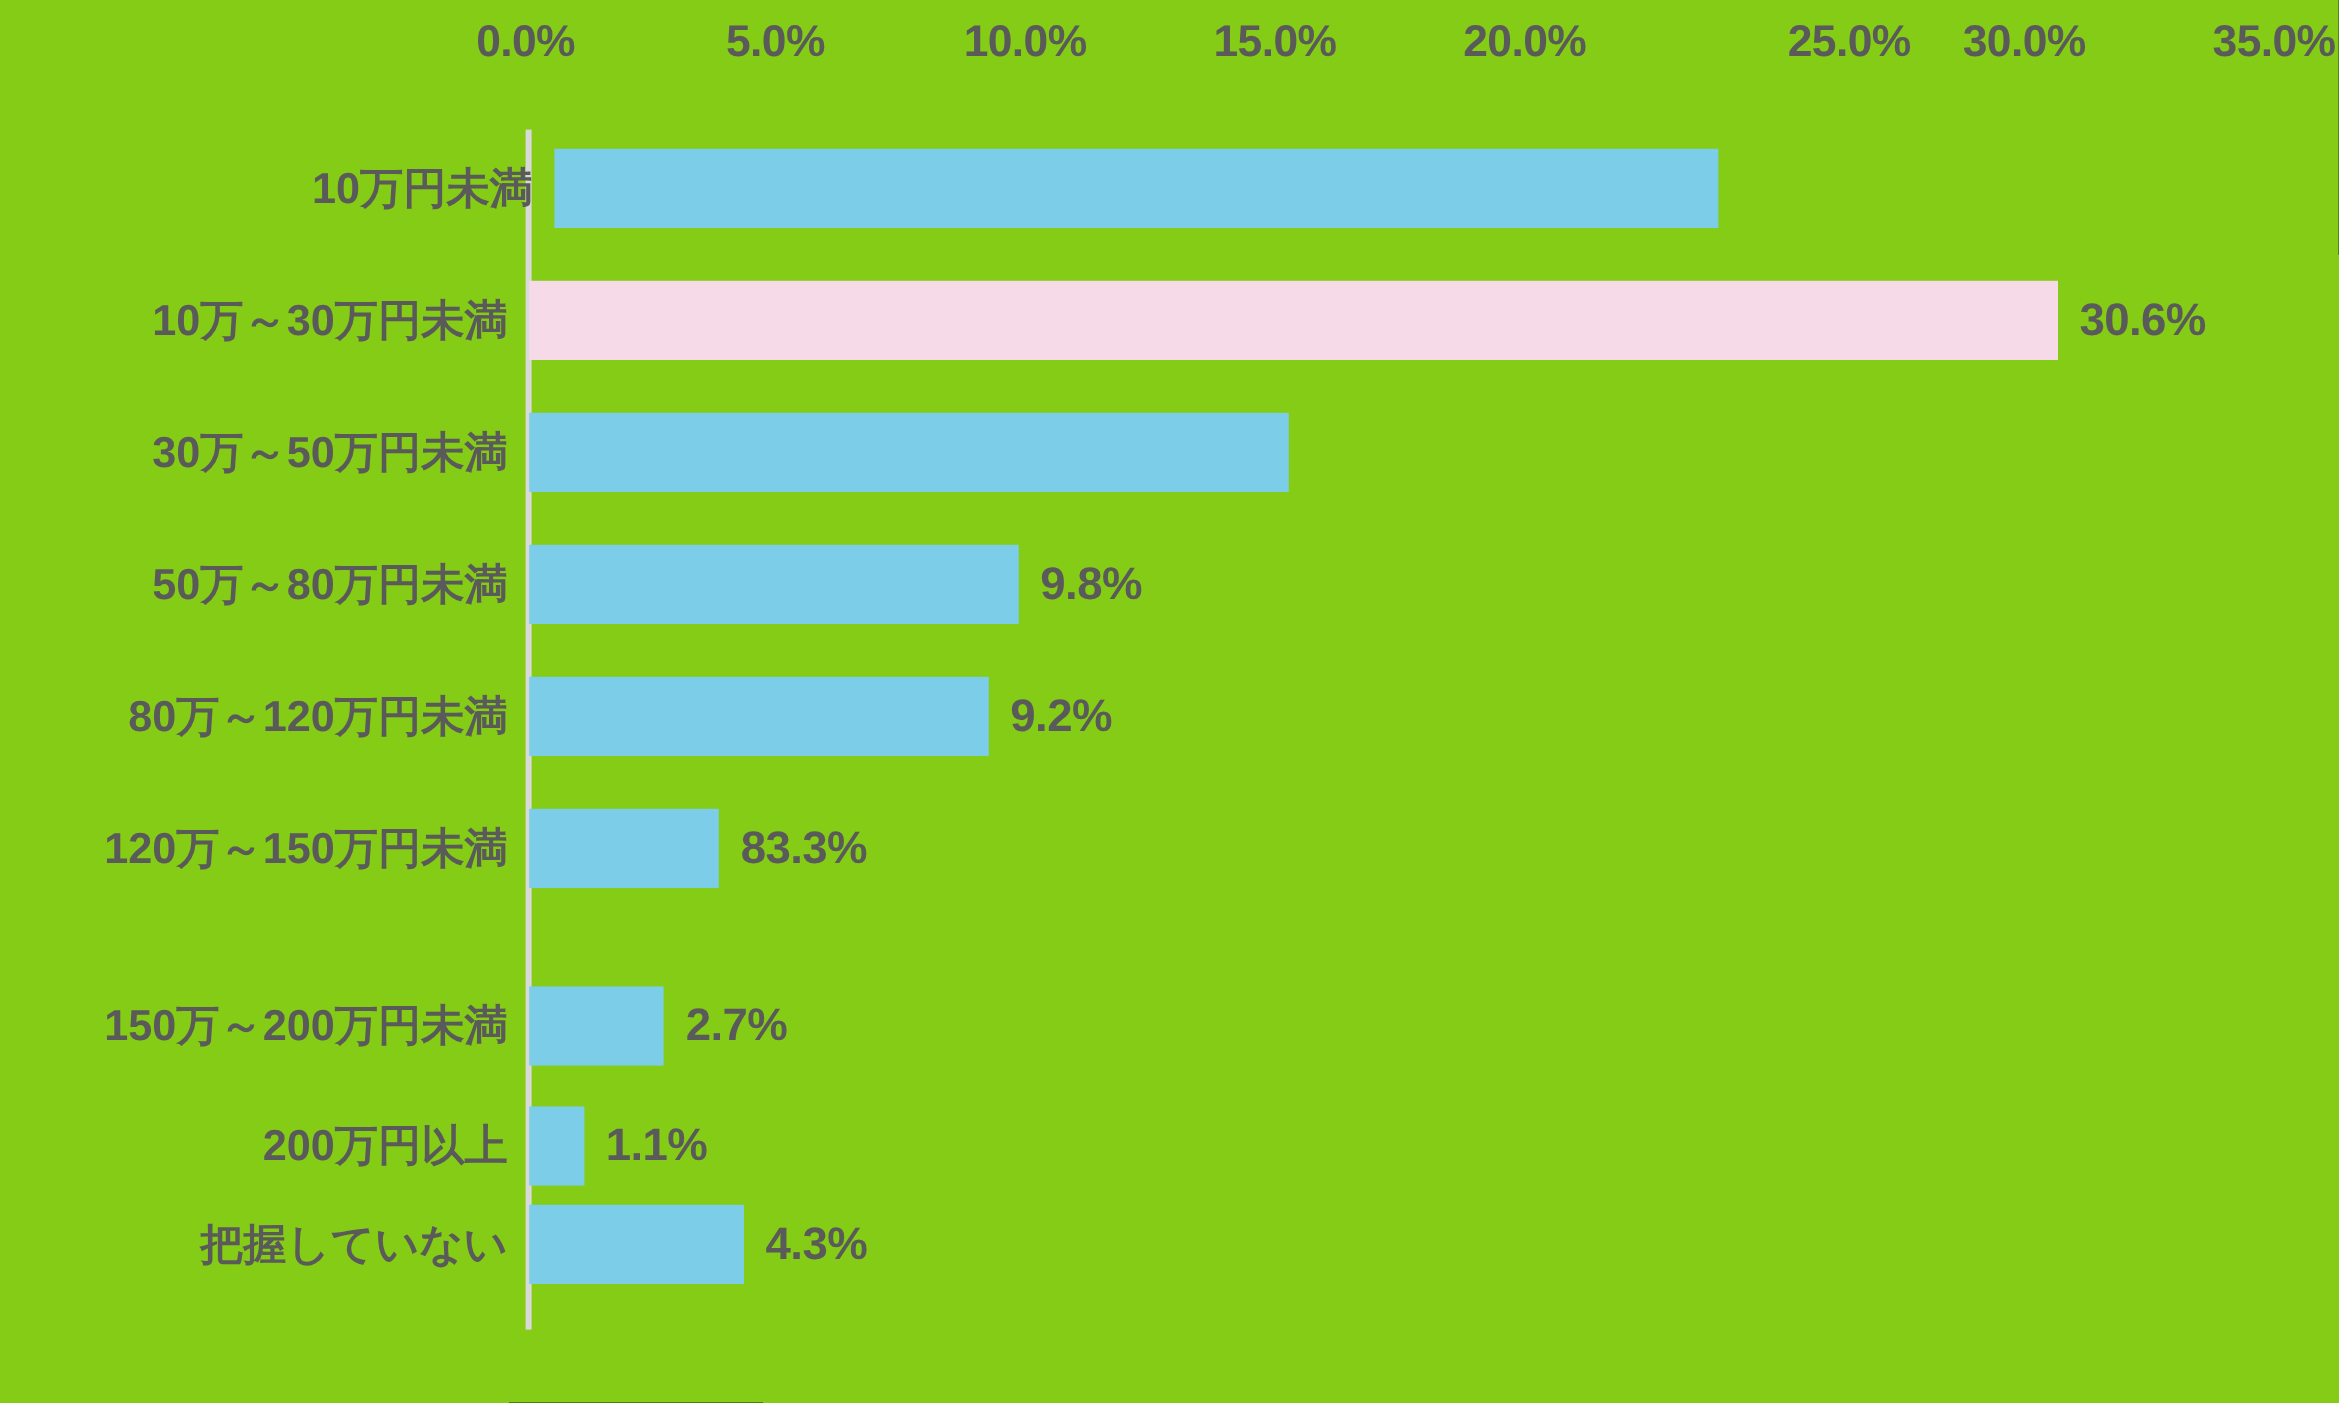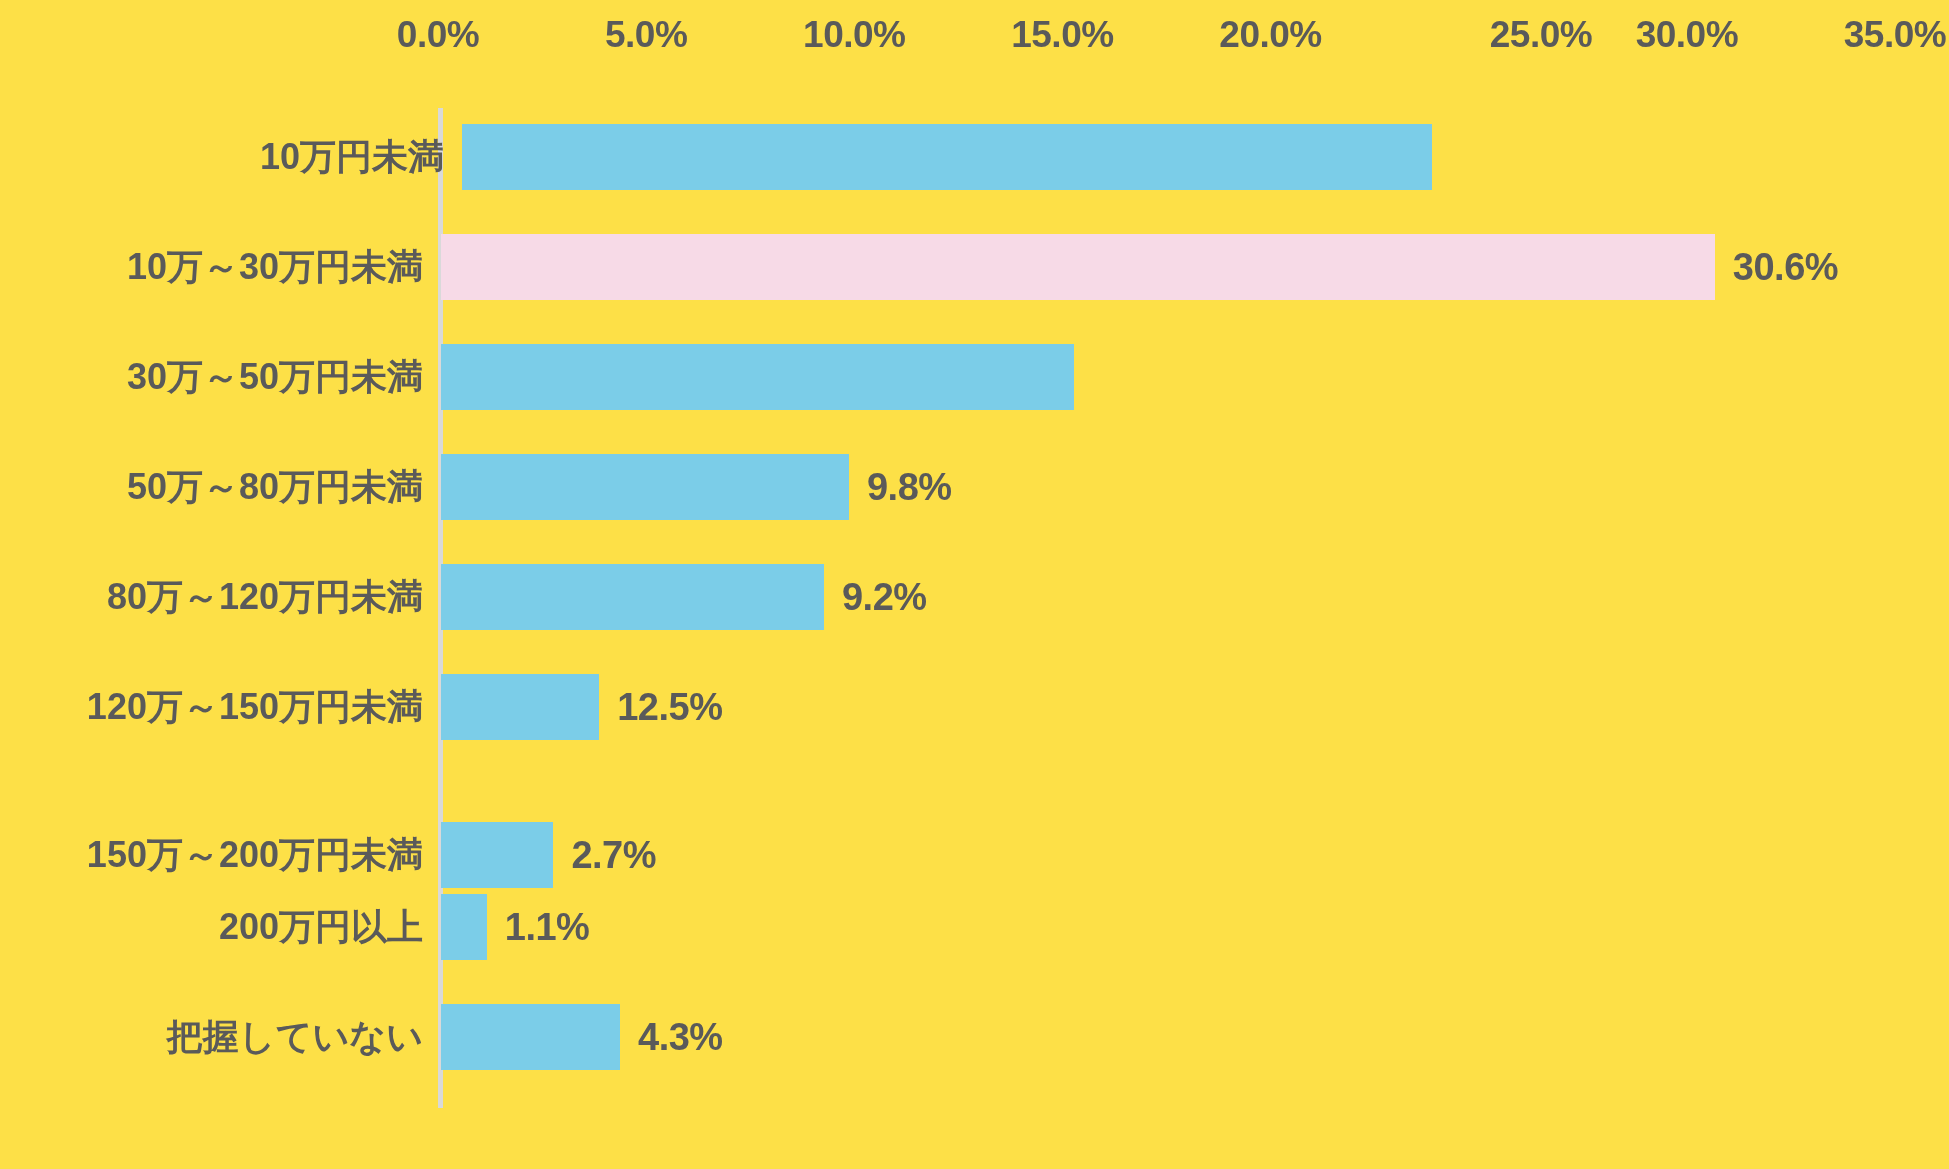--- a/index.html
+++ b/index.html
@@ -12,21 +12,21 @@
   }
 
   body {
     font-family: "Liberation Sans", "DejaVu Sans", sans-serif;
   }
 
   #chart-root {
     position: relative;
     width: 1949px;
     height: 1169px;
-    background: #fde047;
+    background: #84cc16;
   }
 
   
   #x-axis {
     position: absolute;
     left: 0;
     top: 0;
     width: 1949px;
     height: 80px;
   }
@@ -142,28 +142,28 @@
         <div class="bar-value" style="left: 866.96px;">9.8%</div>
       </div>
       <div class="bar-row" style="top: 462px;">
         <div class="cat-label">80万～120万円未満</div>
         <div class="bar blue" style="width: 382.983px; background: rgb(123, 205, 232);"></div>
         <div class="bar-value" style="left: 841.983px;">9.2%</div>
       </div>
       <div class="bar-row" style="top: 572px;">
         <div class="cat-label">120万～150万円未満</div>
         <div class="bar blue" style="width: 158.189px; background: rgb(123, 205, 232);"></div>
-        <div class="bar-value" style="left: 617.189px;">12.5%</div>
+        <div class="bar-value" style="left: 617.189px;">83.3%</div>
       </div>
       <div class="bar-row" style="top: 720px; padding-left: 16px;">
         <div class="cat-label">150万～200万円未満</div>
         <div class="bar blue" style="width: 112.397px; background: rgb(123, 205, 232);"></div>
         <div class="bar-value" style="left: 571.397px;">2.7%</div>
       </div>
-      <div class="bar-row" style="top: 792px;">
+      <div class="bar-row" style="top: 820px;">
         <div class="cat-label">200万円以上</div>
         <div class="bar blue" style="width: 45.7914px; background: rgb(123, 205, 232);"></div>
         <div class="bar-value" style="left: 504.791px;">1.1%</div>
       </div>
       <div class="bar-row" style="top: 902px;">
         <div class="cat-label">把握していない</div>
         <div class="bar blue" style="width: 179.003px; background: rgb(123, 205, 232);"></div>
         <div class="bar-value" style="left: 638.003px;">4.3%</div>
       </div>
     </div>

